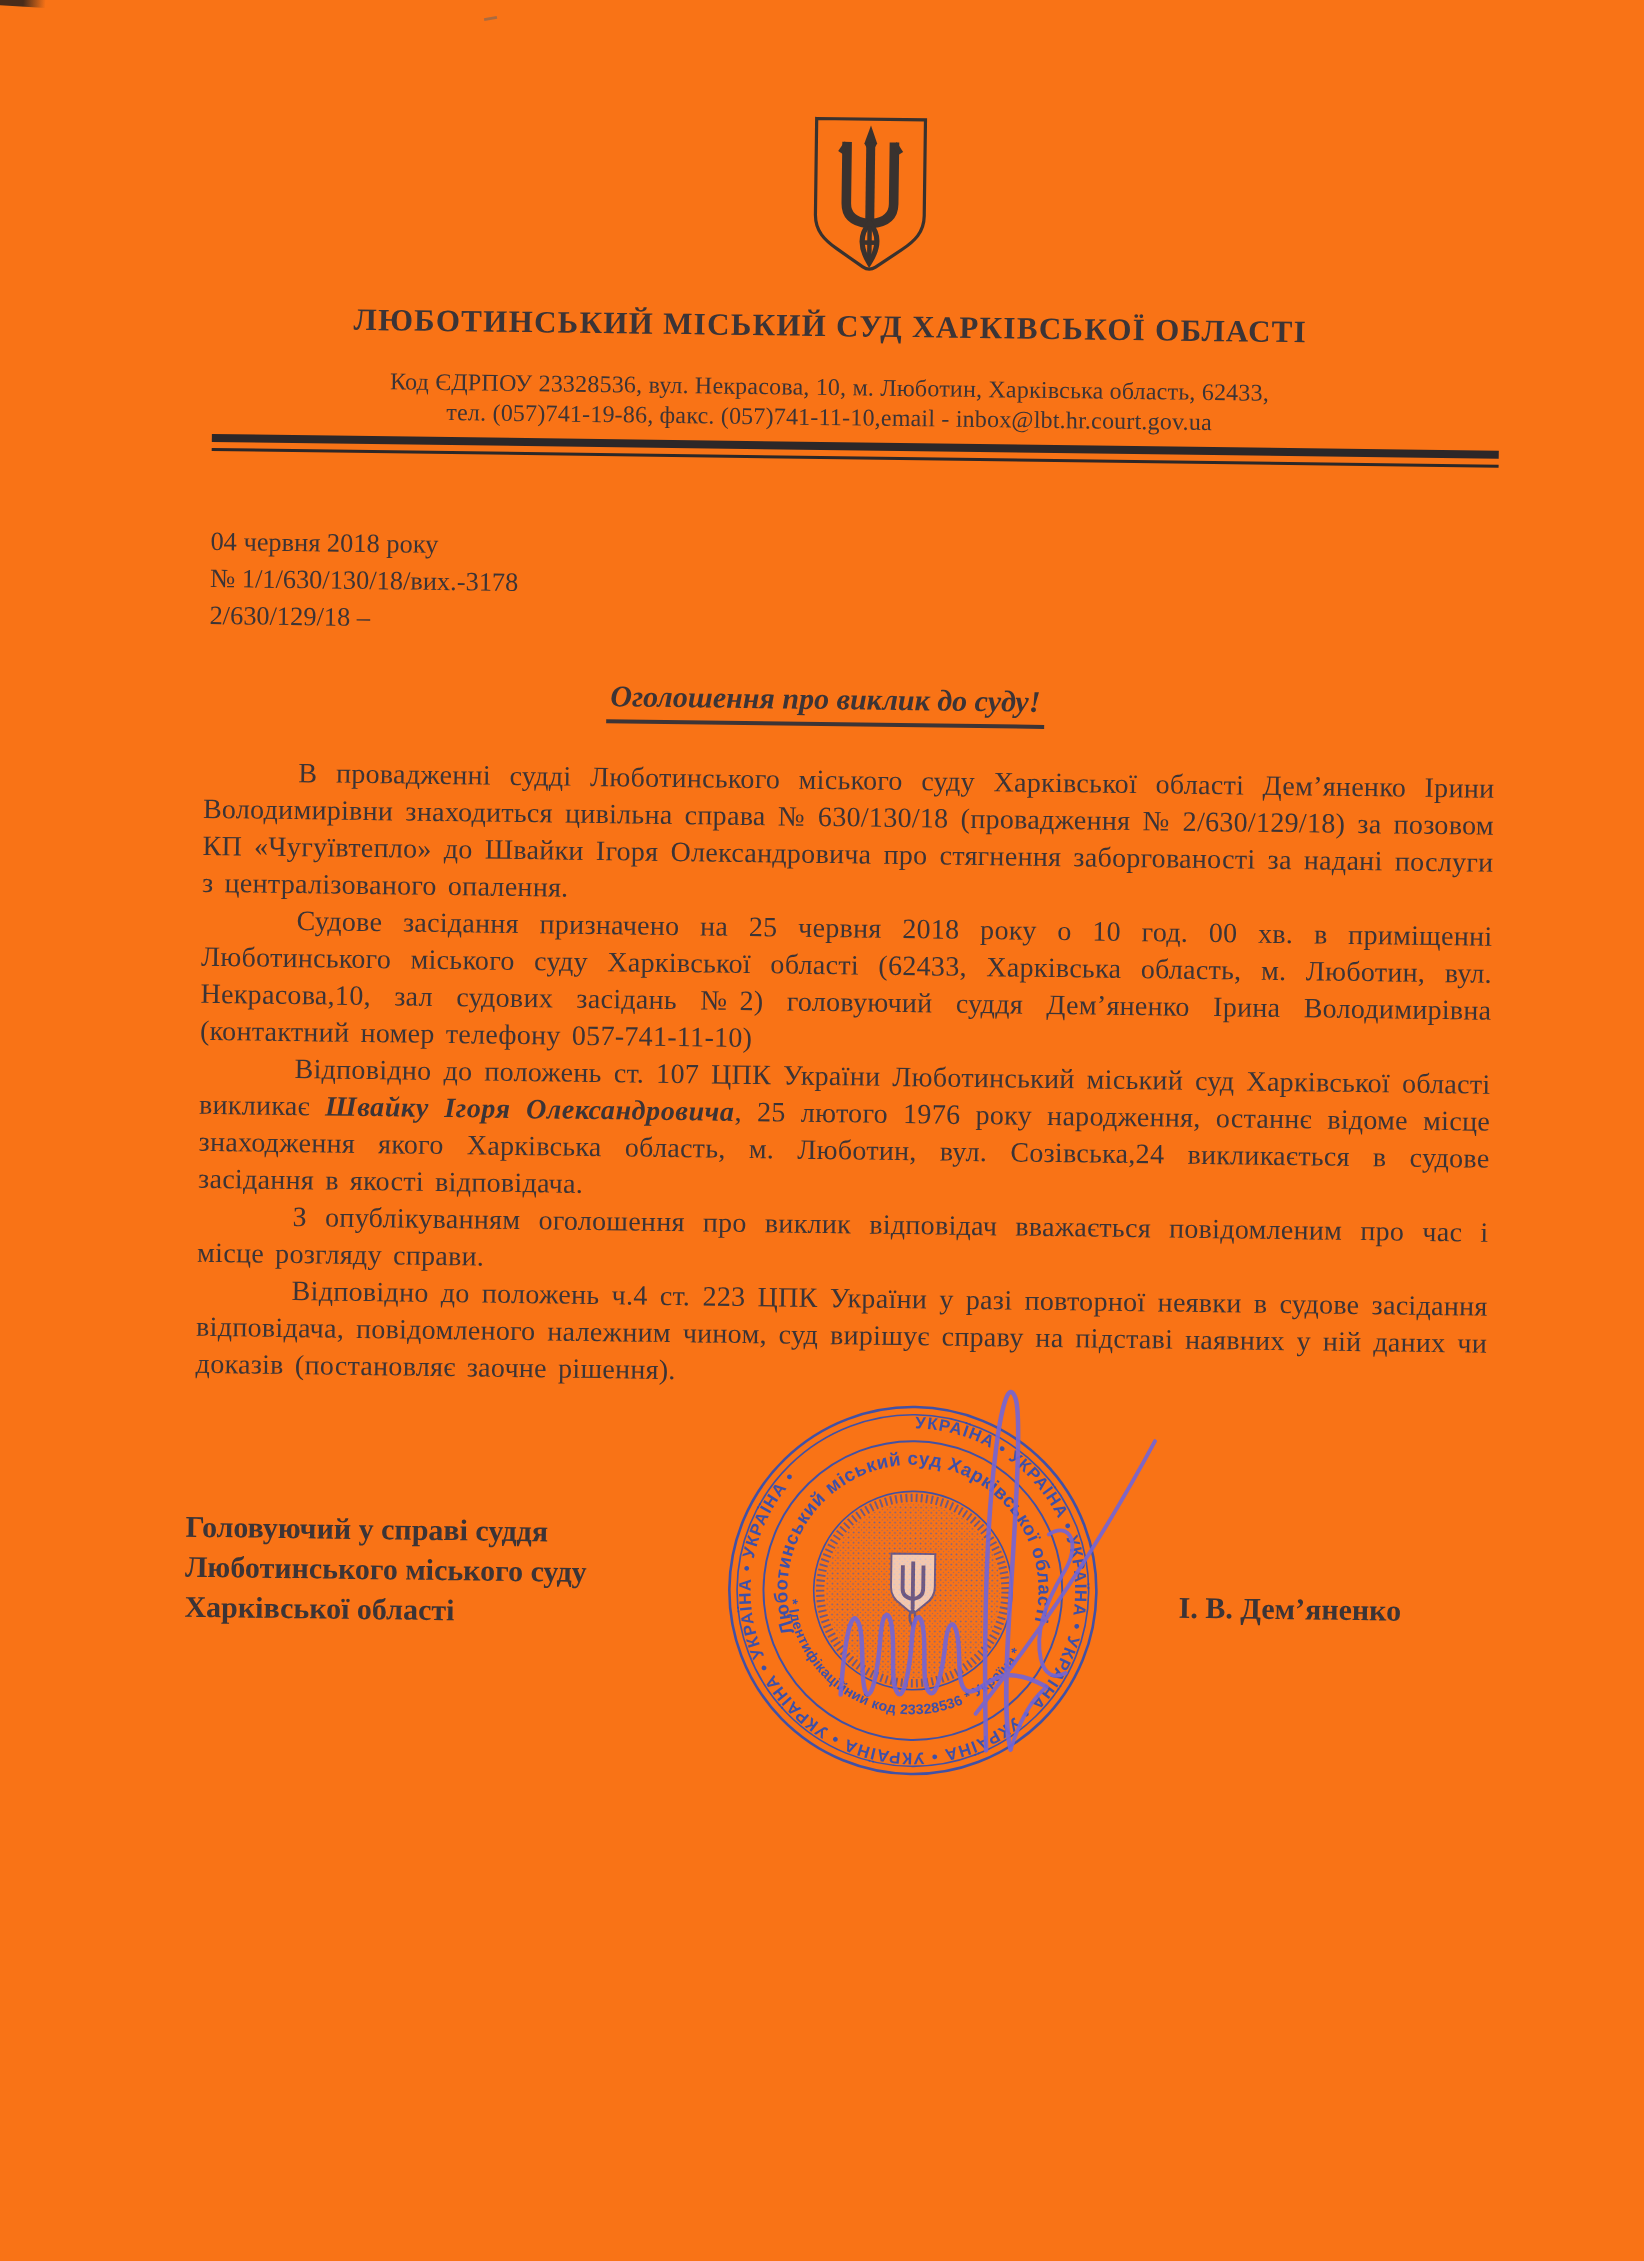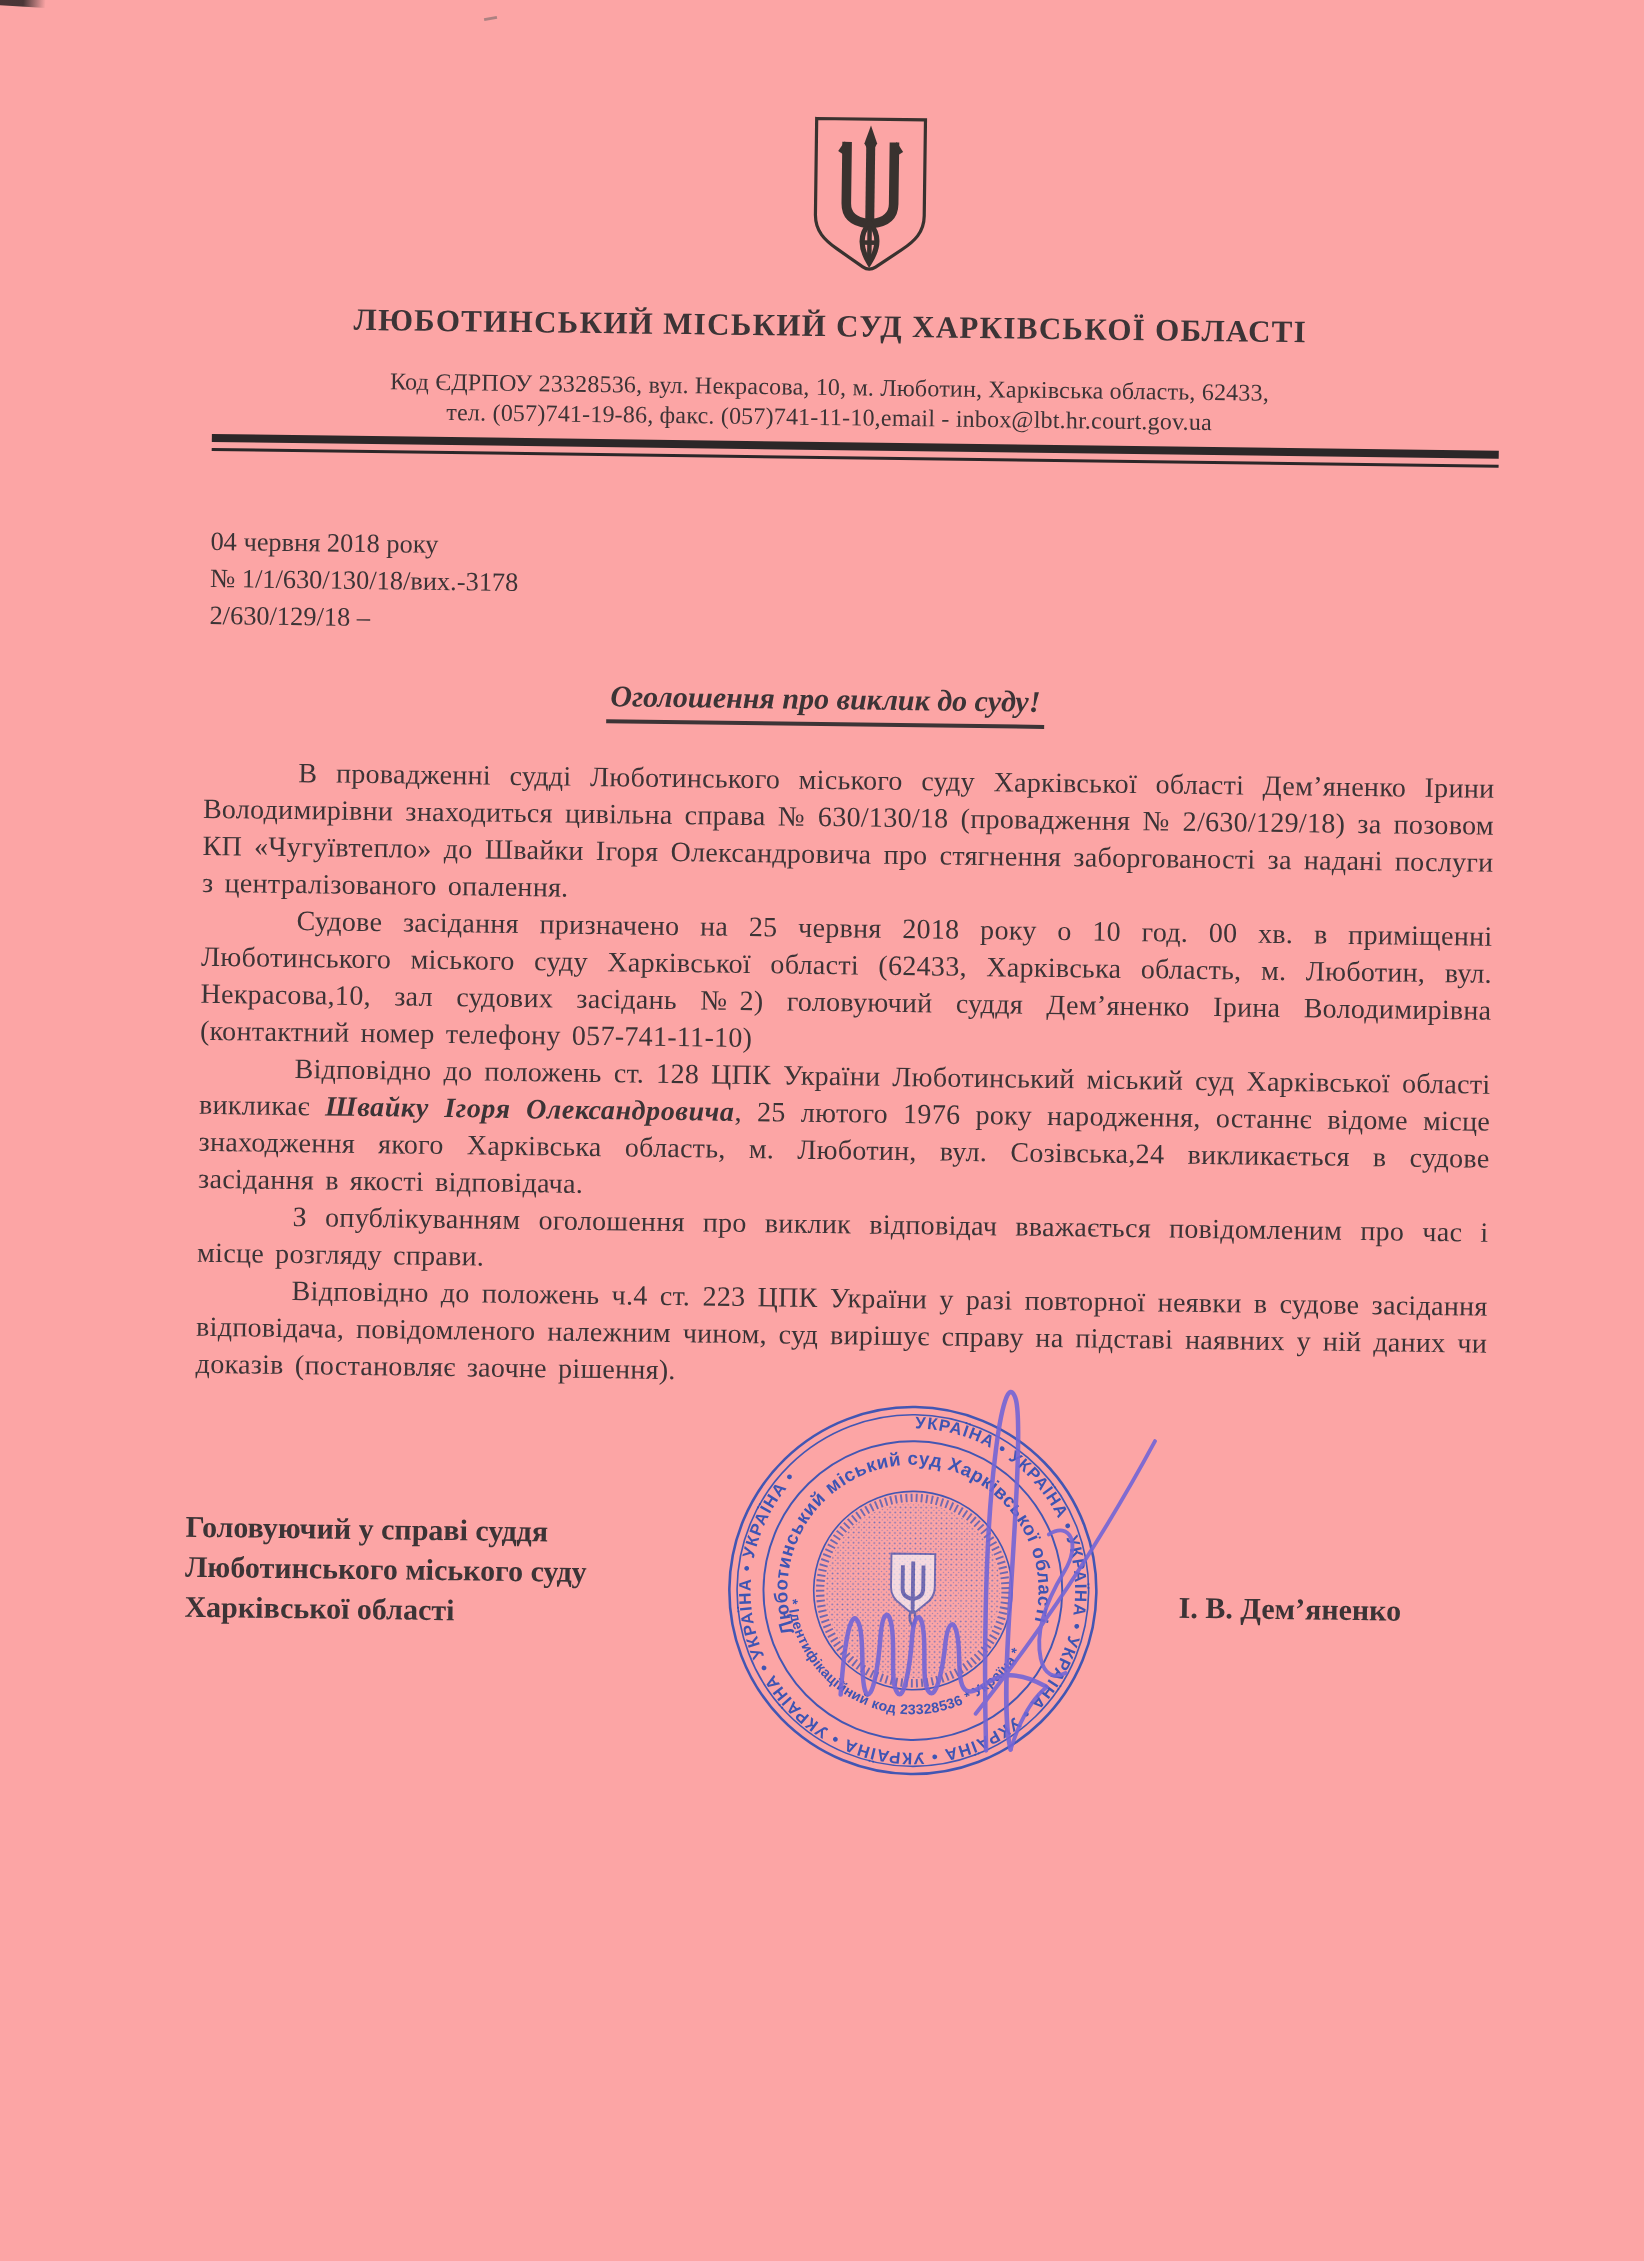--- a/index.html
+++ b/index.html
@@ -1,18 +1,18 @@
 <!DOCTYPE html>
 <html style="font-size:10.3px"><head>
 <meta charset="utf-8">
 <style>
   html,body{margin:0;padding:0;background:#e9e9e7;}
   .page{
     position:relative;width:1644px;height:2261px;margin:0 auto;
-    background:#fca5a5;overflow:hidden;
+    background:#f97316;overflow:hidden;
     font-family:"Liberation Serif","DejaVu Serif",serif;
     color:#3c3436;
   }
   .tilt{position:absolute;inset:0;transform:rotate(0.75deg);transform-origin:822px 966px;}
 
   
   .artifact-corner{position:absolute;left:-3.9px;top:-2.6px;width:50px;height:7.7px;
     background:linear-gradient(to right,#1d1a1b 55%,rgba(30,26,27,0));transform:rotate(3.5deg);transform-origin:0 0;opacity:.8;}
   .artifact-dash{position:absolute;left:484px;top:17.4px;width:13px;height:2.6px;background:#6a6564;opacity:.55;transform:rotate(-10deg);}
 
@@ -91,21 +91,21 @@
       <div>2/630/129/18 –</div>
     </div>
 
     <div class="doc-title">
       <span>Оголошення про виклик до суду!</span>
     </div>
 
     <div class="body-text">
       <p>В провадженні судді Люботинського міського суду Харківської області Дем’яненко Ірини Володимирівни знаходиться цивільна справа  № 630/130/18 (провадження № 2/630/129/18)  за позовом КП «Чугуївтепло» до Швайки Ігоря Олександровича про стягнення заборгованості за надані послуги з централізованого опалення.</p>
       <p>Судове засідання призначено на 25 червня 2018 року о 10 год. 00 хв. в приміщенні Люботинського міського суду Харківської області (62433, Харківська область, м. Люботин, вул. Некрасова,10, зал судових засідань №2)  головуючий суддя Дем’яненко Ірина Володимирівна (контактний номер телефону 057-741-11-10)</p>
-      <p><span>Відповідно до положень ст. 128 ЦПК України Люботинський міський суд Харківської області викликає </span><span class="bold-name">Швайку Ігоря Олександровича</span><span>, 25 лютого 1976 року народження, останнє відоме місце знаходження  якого Харківська область, м. Люботин, вул. Созівська,24 викликається  в судове засідання  в якості відповідача.</span></p>
+      <p><span>Відповідно до положень ст. 107 ЦПК України Люботинський міський суд Харківської області викликає </span><span class="bold-name">Швайку Ігоря Олександровича</span><span>, 25 лютого 1976 року народження, останнє відоме місце знаходження  якого Харківська область, м. Люботин, вул. Созівська,24 викликається  в судове засідання  в якості відповідача.</span></p>
       <p>З опублікуванням оголошення про виклик відповідач вважається повідомленим про час і місце розгляду справи.</p>
       <p>Відповідно до положень ч.4 ст. 223 ЦПК України у разі повторної неявки в судове засідання відповідача, повідомленого належним чином, суд вирішує справу на підставі наявних у ній даних чи доказів (постановляє заочне рішення).</p>
     </div>
 
     <div class="signoff">
       <div>Головуючий у справі суддя</div>
       <div>Люботинського міського суду</div>
       <div>Харківської області</div>
     </div>
     <div class="judge-name">І. В. Дем’яненко</div>

